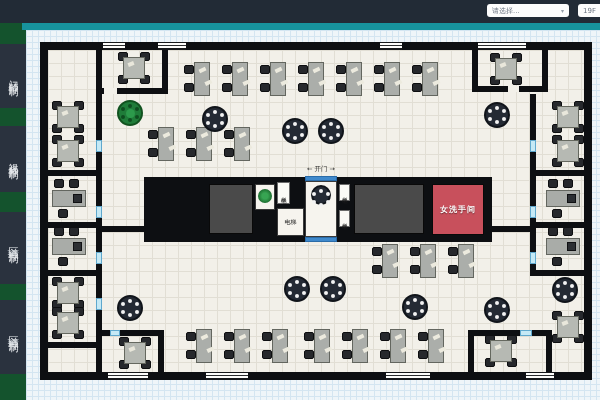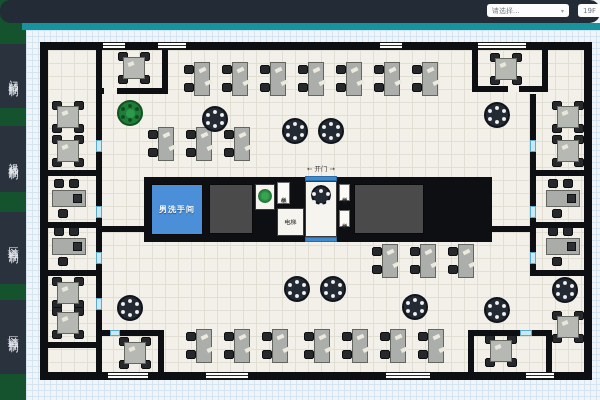--- a/index.html
+++ b/index.html
@@ -1,20 +1,20 @@
 <!DOCTYPE html>
 <html><head>
 <meta charset="utf-8">
 <style>
   html,body{margin:0;padding:0;width:600px;height:400px;overflow:hidden;
     font-family:"DejaVu Sans","Liberation Sans",sans-serif;background:#eff5f9;}
   #stage{position:relative;width:600px;height:400px;overflow:hidden;}
 
   
-  .topbar{position:absolute;left:0;top:0;width:600px;height:23px;background:#222b36;z-index:12;border-radius:10px;}
+  .topbar{position:absolute;left:0;top:0;width:600px;height:23px;background:#222b36;z-index:12;}
   .tb-select{position:absolute;top:4px;height:13px;background:#fdfdfd;border-radius:3px;
     font-size:7px;color:#6a7380;display:flex;align-items:center;padding:0 5px;box-sizing:border-box;}
   .tb-select .caret{margin-left:auto;font-size:6px;color:#97a0ab;}
   .sel1{left:487px;width:82px;}
   .sel2{left:578px;width:46px;}
   .accent{position:absolute;left:22px;top:23px;width:578px;height:7px;background:#17939d;z-index:11;}
 
   
   .sidebar{position:absolute;left:0;top:0;width:26px;height:400px;background:#14532d;z-index:10;}
   .side-item{position:absolute;left:0;width:26px;background:#2a323e;display:flex;flex-direction:column;
@@ -147,43 +147,43 @@
       <div class="it wall" style="left: 468px; top: 330px; width: 6px; height: 42px;"></div>
       <div class="it wall" style="left: 546px; top: 330px; width: 6px; height: 42px;"></div>
       <div class="it gapv" style="left: 96px; top: 140px; width: 6px; height: 12px;"></div>
       <div class="it gapv" style="left: 96px; top: 206px; width: 6px; height: 12px;"></div>
       <div class="it gapv" style="left: 96px; top: 252px; width: 6px; height: 12px;"></div>
       <div class="it gapv" style="left: 96px; top: 298px; width: 6px; height: 12px;"></div>
       <div class="it gapv" style="left: 530px; top: 140px; width: 6px; height: 12px;"></div>
       <div class="it gapv" style="left: 530px; top: 206px; width: 6px; height: 12px;"></div>
       <div class="it gapv" style="left: 530px; top: 252px; width: 6px; height: 12px;"></div>
       <div class="it core" style="left: 144px; top: 177px; width: 348px; height: 65px;"></div>
-      <div class="it room" style="left: 151px; top: 184px; width: 52px; height: 51px; background: rgb(74, 143, 216);">
-        <span class="lbl">男洗手间</span>
-      </div>
       <div class="it room" style="left: 209px; top: 184px; width: 44px; height: 50px; background: rgb(74, 74, 74);"></div>
       <div class="it cell" style="left: 255px; top: 184px; width: 20px; height: 26px;"></div>
       <div class="it plant" style="left: 258px; top: 189px; width: 14px; height: 14px;"></div>
       <div class="it vtag" style="left: 277px; top: 182px; width: 13px; height: 22px;">
         <span class="lbl">电梯</span>
       </div>
       <div class="it cell" style="left: 277px; top: 208px; width: 27px; height: 28px;">
         <span class="lbl">电梯</span>
       </div>
       <div class="it cell" style="left: 305px; top: 181px; width: 32px; height: 56px;"></div>
       <div class="it bar" style="left: 305px; top: 176px; width: 32px; height: 5px;"></div>
       <div class="it bar" style="left: 305px; top: 237px; width: 32px; height: 5px;"></div>
       <div class="it round" style="left: 311px; top: 185px; width: 20px; height: 20px;"></div>
       <div class="it vtag" style="left: 339px; top: 184px; width: 11px; height: 17px;">
         <span class="lbl">电梯</span>
       </div>
       <div class="it vtag" style="left: 339px; top: 210px; width: 11px; height: 17px;">
         <span class="lbl">电梯</span>
       </div>
       <div class="it room" style="left: 354px; top: 184px; width: 70px; height: 50px; background: rgb(74, 74, 74);"></div>
+      <div class="it room" style="left: 432px; top: 184px; width: 52px; height: 51px; background: rgb(200, 80, 92);">
+        <span class="lbl">女洗手间</span>
+      </div>
       <div class="it text" style="left: 294px; top: 164px; width: 54px; height: 10px;">
         <span class="lbl">← 开门 →</span>
       </div>
       <div class="it table4" style="left: 117px; top: 51px; width: 34px; height: 34px;">
         <i class="ch c1"></i>
         <i class="ch c2"></i>
         <i class="ch c3"></i>
         <i class="ch c4"></i>
         <b class="tb"></b>
       </div>

